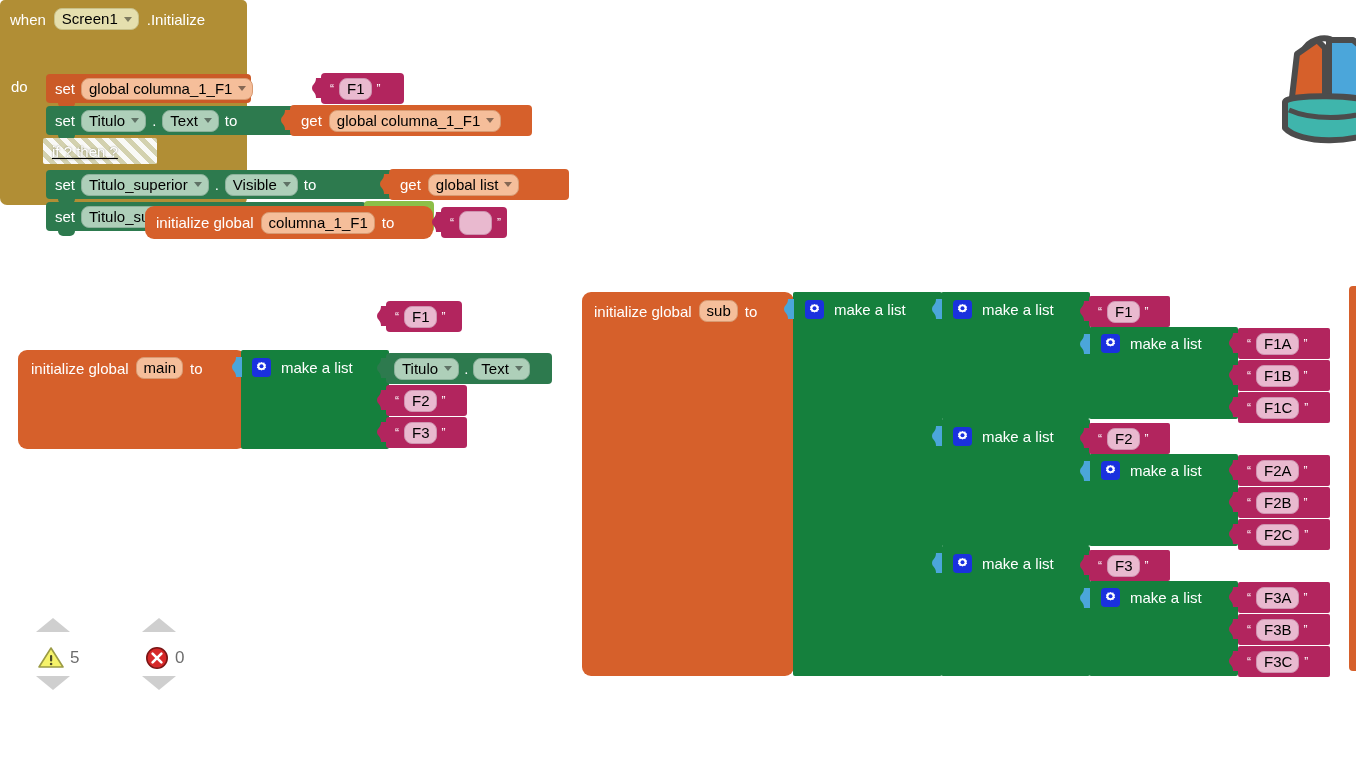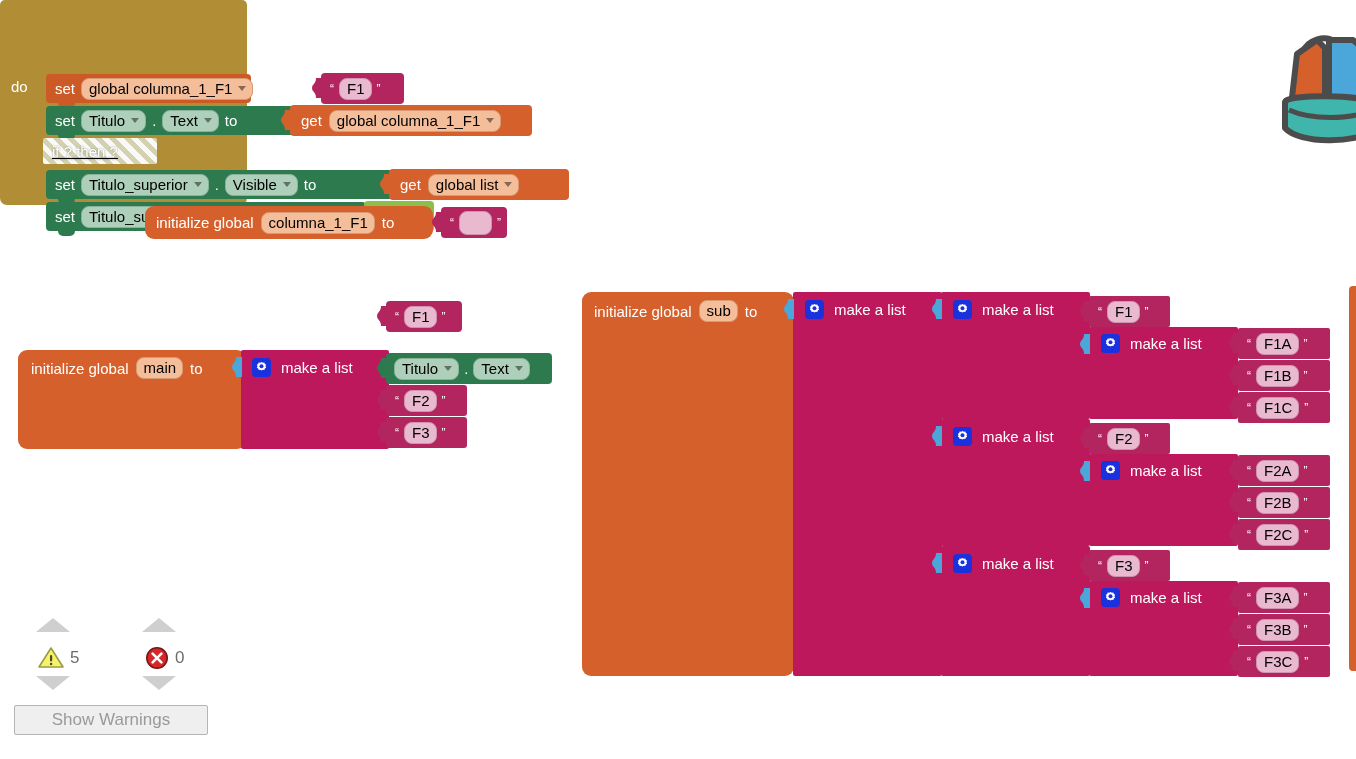--- a/index.html
+++ b/index.html
@@ -31,21 +31,21 @@
   }
   .f-orange{background:#F5BE9A;border-color:#d89a72;}
   .f-green{background:#AECFB9;border-color:#8cb19b;}
   .f-pink{background:#E9B9CF;border-color:#cf93b0;}
   .f-olive{background:#E5DFAE;border-color:#c8c089;}
   .f-lgreen{background:#D8EDB0;border-color:#b4d586;}
 
   
   .c-orange{background:#D6602B;}
   .c-orange-d{background:#CB5A27;}
-  .c-blue{background:#be185d;}
+  .c-blue{background:#15803d;}
   .c-green{background:#2D7A4E;}
   .c-pink{background:#B2255E;}
   .c-lgreen{background:#8CBF48;}
 
   
   .body-r{border-radius:9px;}
 
   
   #when-block{left:596px;top:40px;width:247px;height:205px;}
   #when-block .hat{
@@ -97,20 +97,28 @@
       <path d="M8 78 C8 70, 90 70, 96 80 L96 106 C80 120, 22 120, 8 104 Z" fill="#3FB5AC" stroke="#4c4c4c" stroke-width="6" stroke-linejoin="round"></path>
       <path d="M12 86 C34 96, 74 96, 94 86" stroke="#4c4c4c" stroke-width="5" fill="none"></path>
     </svg>
   </div>
 
   <div id="right-strip"></div>
 
   <div id="when-block">
     <div class="hat"></div>
 
+    <div class="blk" style="left:10px;top:6px;height:26px;display:flex;align-items:center;gap:8px;">
+      <span class="lbl">when</span>
+      <span class="field f-olive">
+        <span>Screen1</span>
+        <i class="caret"></i>
+      </span>
+      <span class="lbl">.Initialize</span>
+    </div>
 
     <div class="blk lbl" style="left:11px;top:79px;text-align:center;">do</div>
 
     <div class="stmt c-orange-d" style="left:46px;top:74px;width:205px;height:29px;">
       <div class="inner">
         <span class="lbl">set</span>
         <span class="field f-orange">
           <span>global columna_1_F1</span>
           <i class="caret"></i>
         </span>
@@ -584,17 +592,14 @@
           <path d="M7.6 7.6 L16.4 16.4 M16.4 7.6 L7.6 16.4" stroke="#fff" stroke-width="2.6" stroke-linecap="round"></path>
         </svg>
       </span>
       <span style="color:#6d6d6d;font-size:17px;">0</span>
     </div>
     <div style="position:absolute;left:114px;top:58px;">
       <div class="tri-dn"></div>
     </div>
   </div>
 
-  <div id="show-warn-btn">
-    <span>Show Warnings</span>
-  </div>
 
 </div>
 
 </body></html>

